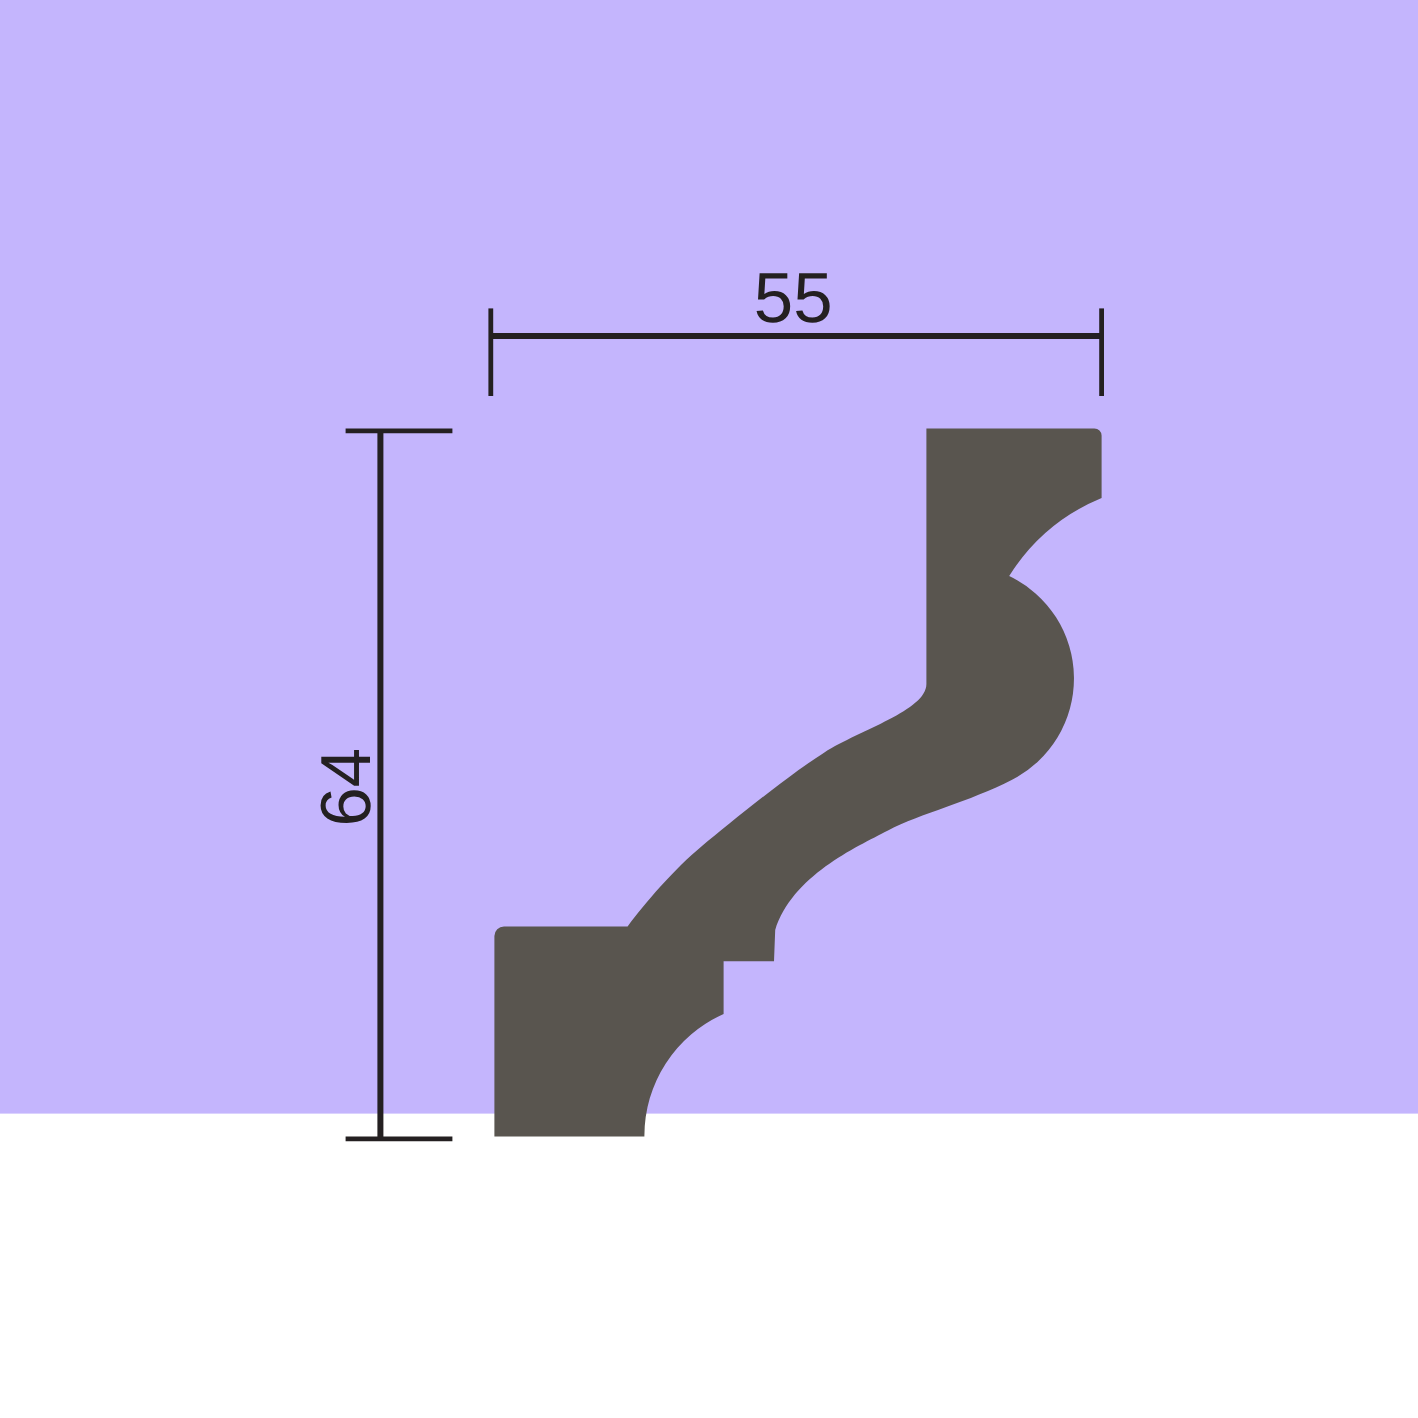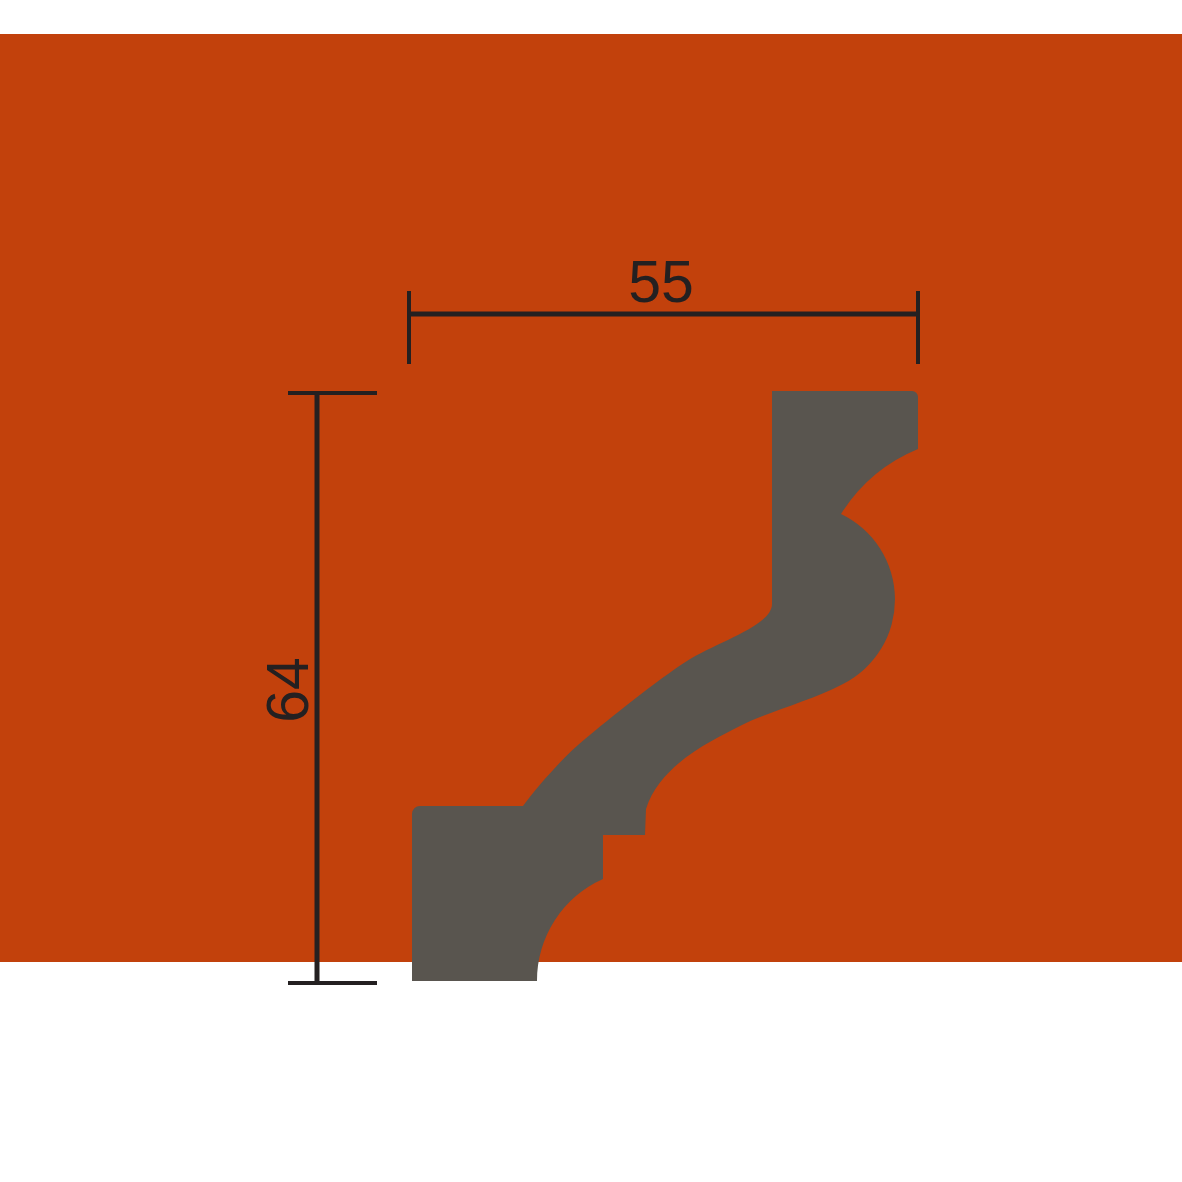--- a/index.html
+++ b/index.html
@@ -7,22 +7,21 @@
     padding: 0;
     background: #ffffff;
     width: 1182px;
     height: 1182px;
     overflow: hidden;
   }
   .stage {
     position: relative;
     width: 1182px;
     height: 928px;
-    background: #c2410c;
-    margin-top: 34px;
+    background: #c4b5fd;
   }
   svg {
     display: block;
   }
   .dim-line {
     stroke: #242021;
     stroke-width: 5;
     fill: none;
   }
   .dim-tick {

